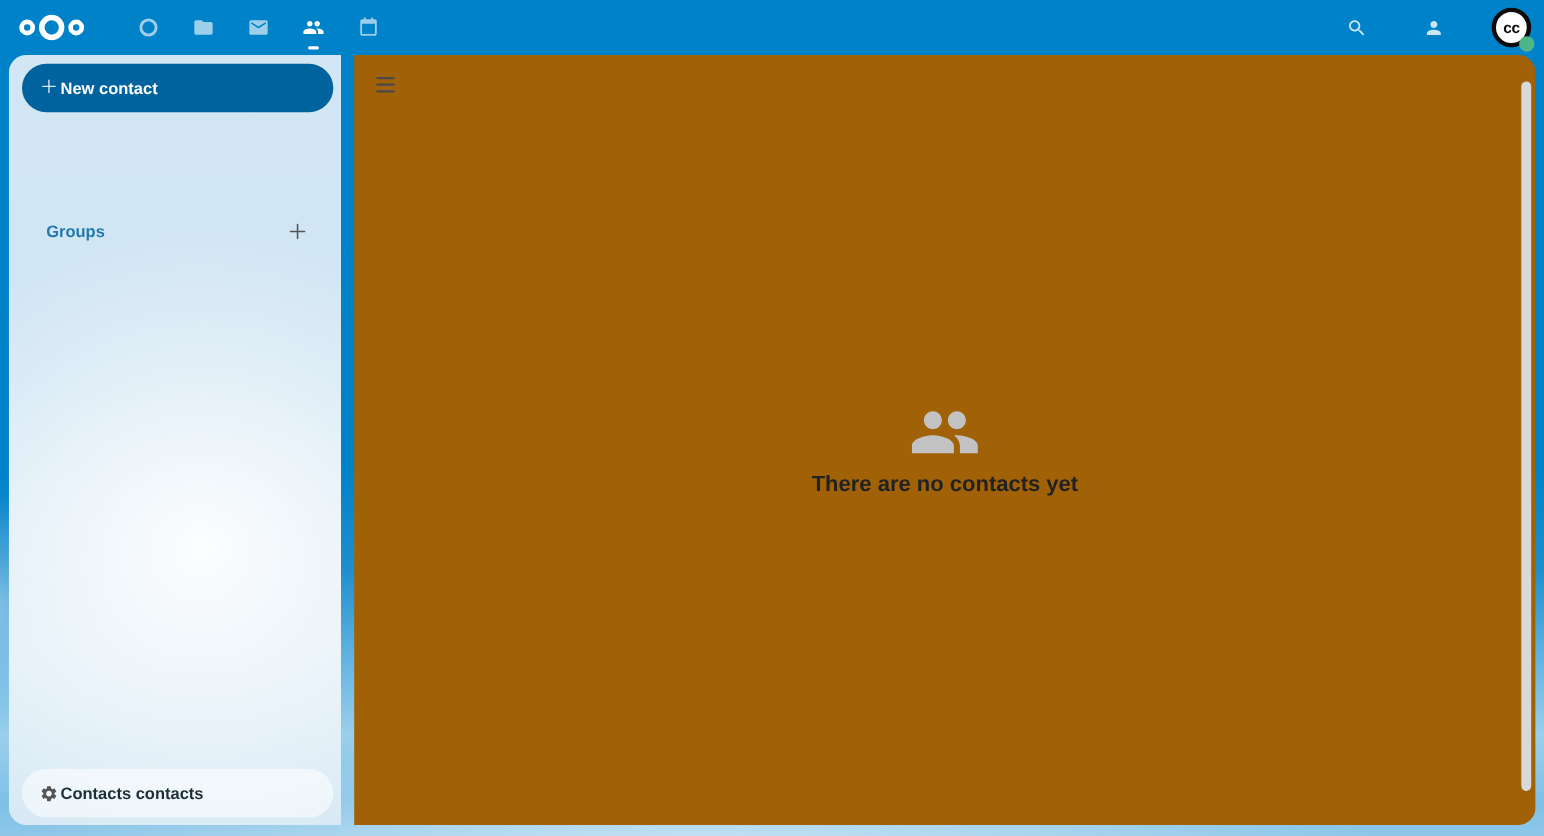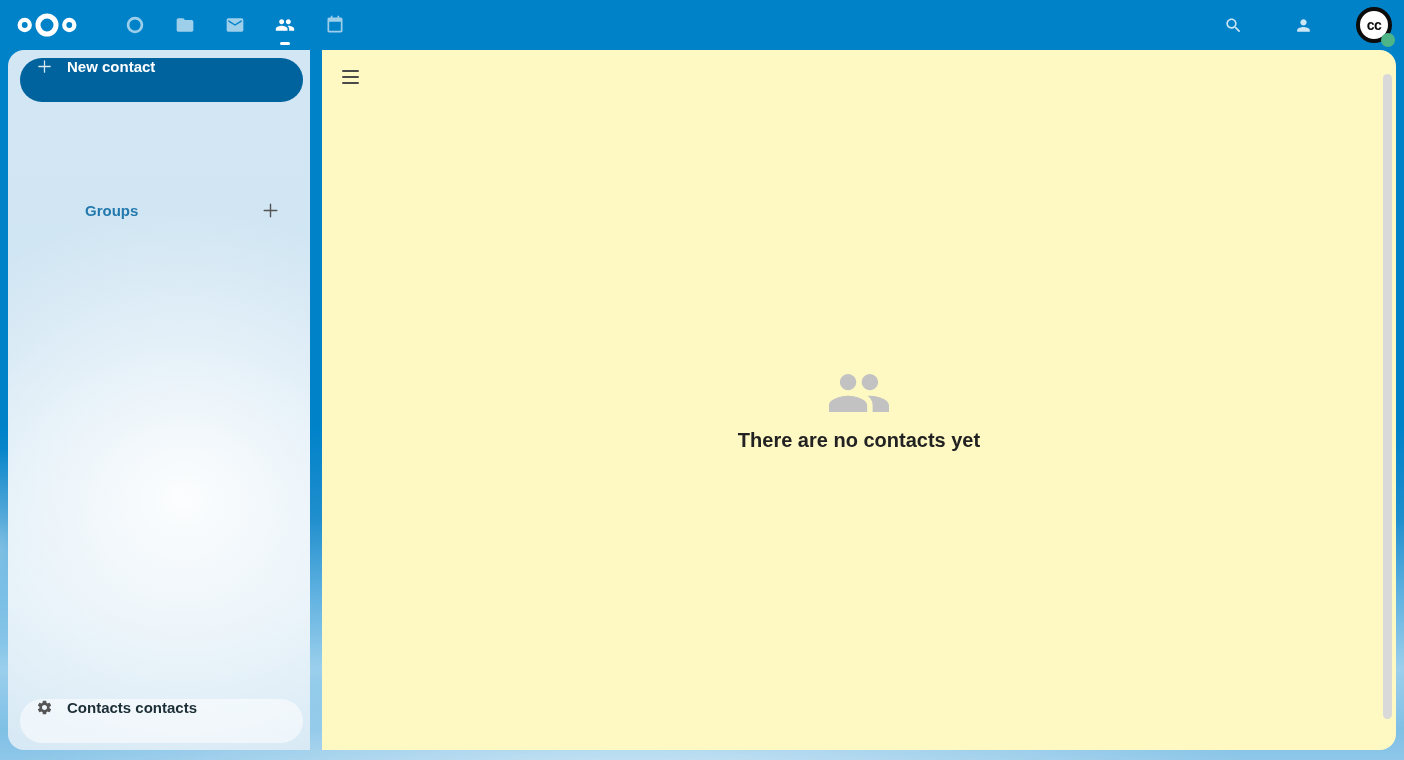--- a/index.html
+++ b/index.html
@@ -38,37 +38,37 @@
   .app-frame { position:absolute; top:50px; left:8px; right:8px; bottom:10px;
     border-radius:16px; overflow:hidden; display:flex; }
 
   
   .sidebar { width:302px; flex:none; position:relative;
     background:
       radial-gradient(ellipse 430px 400px at 58% 64%, rgba(255,255,255,.92), rgba(255,255,255,0) 72%),
       linear-gradient(180deg,#d2e6f3 0%,#d0e5f3 45%,#dcecf6 78%,#d7e9f5 100%);
   }
   .pill { position:absolute; left:12px; width:283px; height:44px; border-radius:22px;
-    display:flex; gap:14px; padding-left:16px; cursor:pointer; }
+    display:flex; align-items:center; gap:2px; padding-left:16px; cursor:pointer; }
   .new-contact { top:8px; background:#00639e; color:#fff; font-weight:700; font-size:15px; }
   .new-contact .plus-icon svg { width:17px; height:17px; stroke:rgba(255,255,255,.85); }
   .all-contacts { top:68px; background:rgba(255,255,255,.55); color:#222; font-size:15px; }
   .all-contacts svg { width:17px; height:17px; fill:#555; }
   .groups-row { position:absolute; top:138px; left:12px; right:12px; height:44px;
     display:flex; align-items:center; justify-content:space-between; padding:0 8px 0 22px; }
-  .groups-label { color:#2379ae; font-weight:700; font-size:15px;margin-left:43px; }
+  .groups-label { color:#2379ae; font-weight:700; font-size:15px; }
   .icon-btn-plain { width:40px; height:40px; display:flex; align-items:center; justify-content:center;
     cursor:pointer; }
   .icon-btn-plain svg { width:19px; height:19px; stroke:#555; }
   .settings-pill { bottom:7px; background:rgba(255,255,255,.55); color:#1c2e36;
     font-weight:700; font-size:15px; }
   .settings-pill svg { width:17px; height:17px; fill:#555; }
 
   
-  .main { flex:1; background:#fef9c3; position:relative;margin-left:12px; }
+  .main { flex:1; background:#a16207; position:relative;margin-left:12px; }
   .hamburger-btn { position:absolute; top:9px; left:10px; width:36px; height:36px;
     display:flex; flex-direction:column; align-items:center; justify-content:center; gap:4px;
     cursor:pointer; border-radius:8px; }
   .hamburger-btn span { width:17px; height:2px; background:#4a4a4a; border-radius:1px; }
   .empty-state { position:absolute; inset:0; display:flex; flex-direction:column;
     align-items:center; justify-content:center; padding-top:22px; pointer-events:none; }
   .empty-state svg { width:60px; height:44px; fill:#c2c2c2; }
   .empty-title { margin-top:14px; font-size:20px; font-weight:700; color:#222; }
   .scrollbar { position:absolute; top:24px; bottom:31px; right:4px; width:9px;
     border-radius:5px; background:#d9d9d9; cursor:pointer; }

